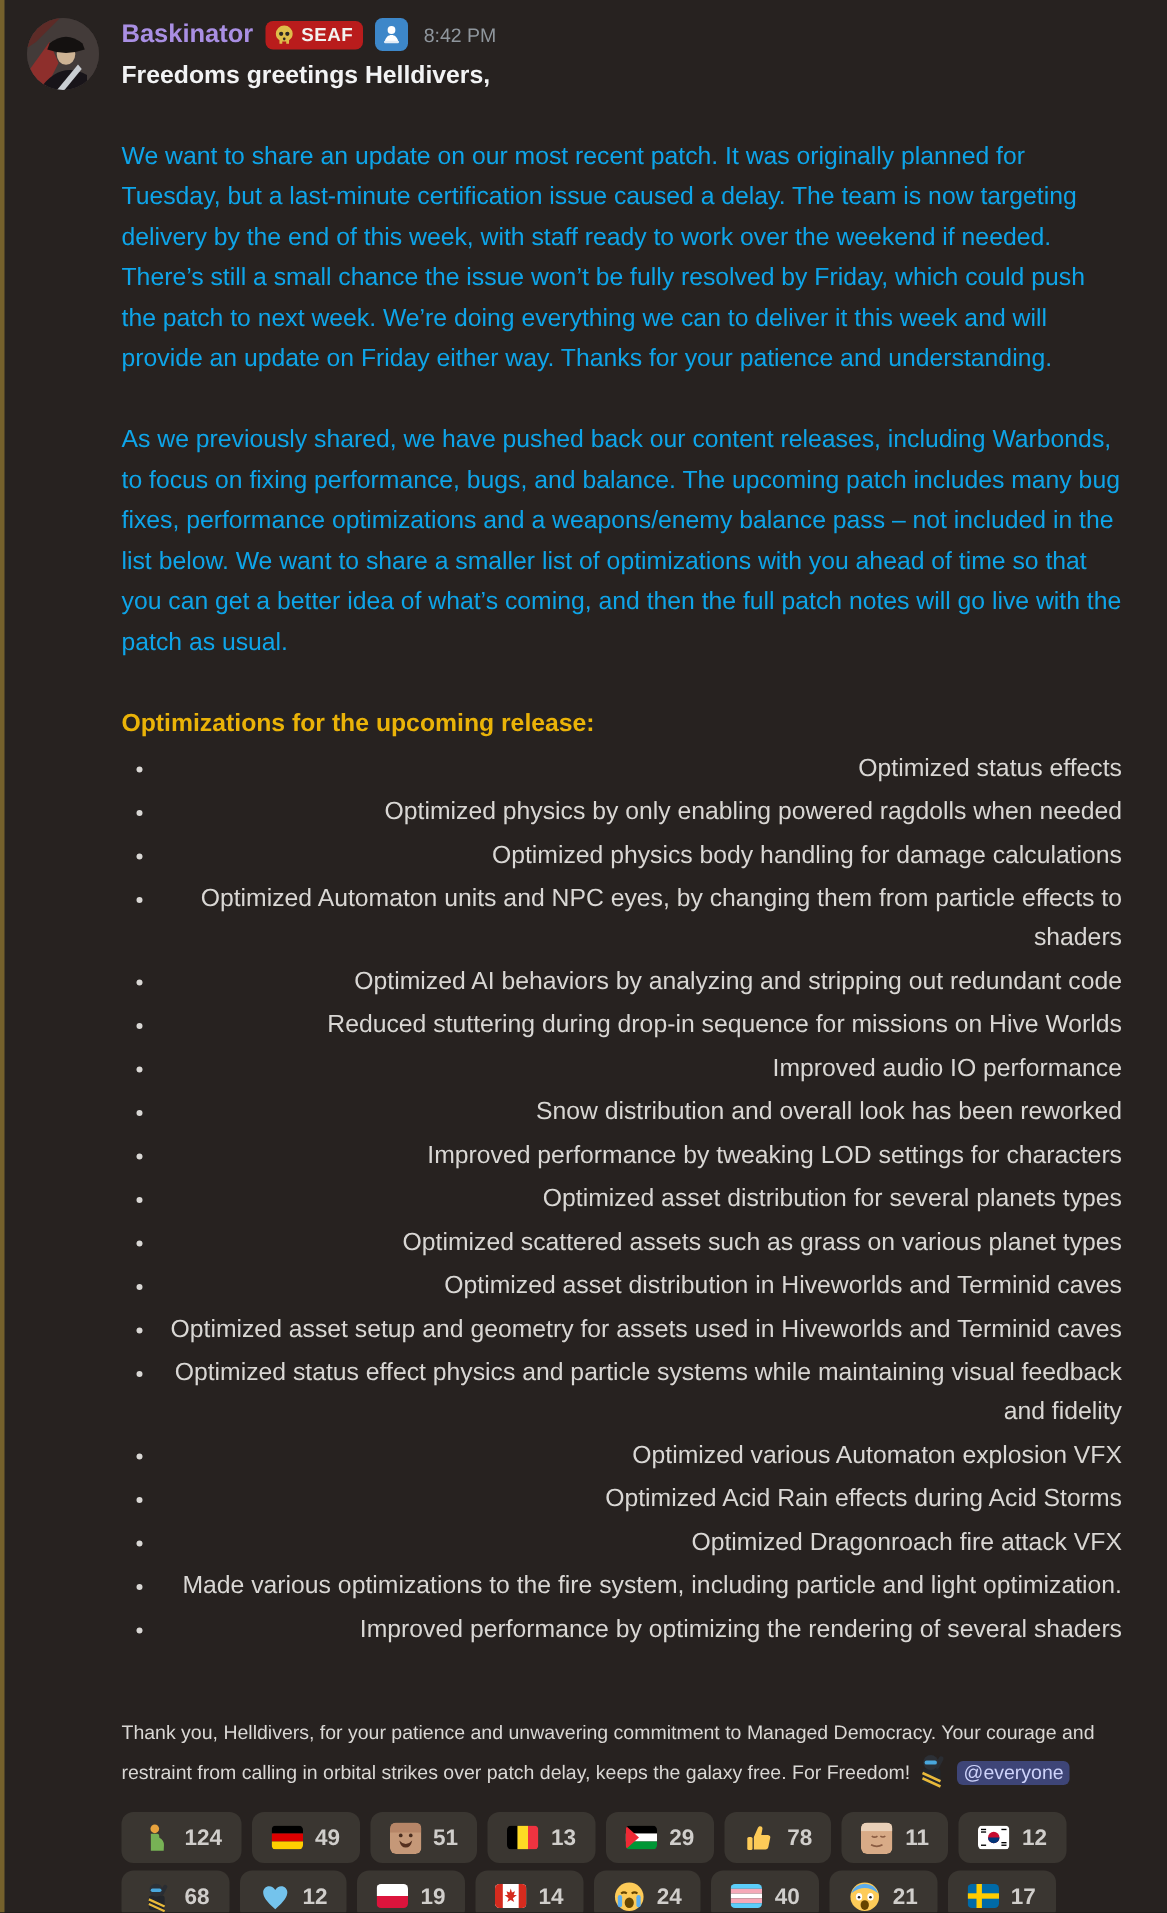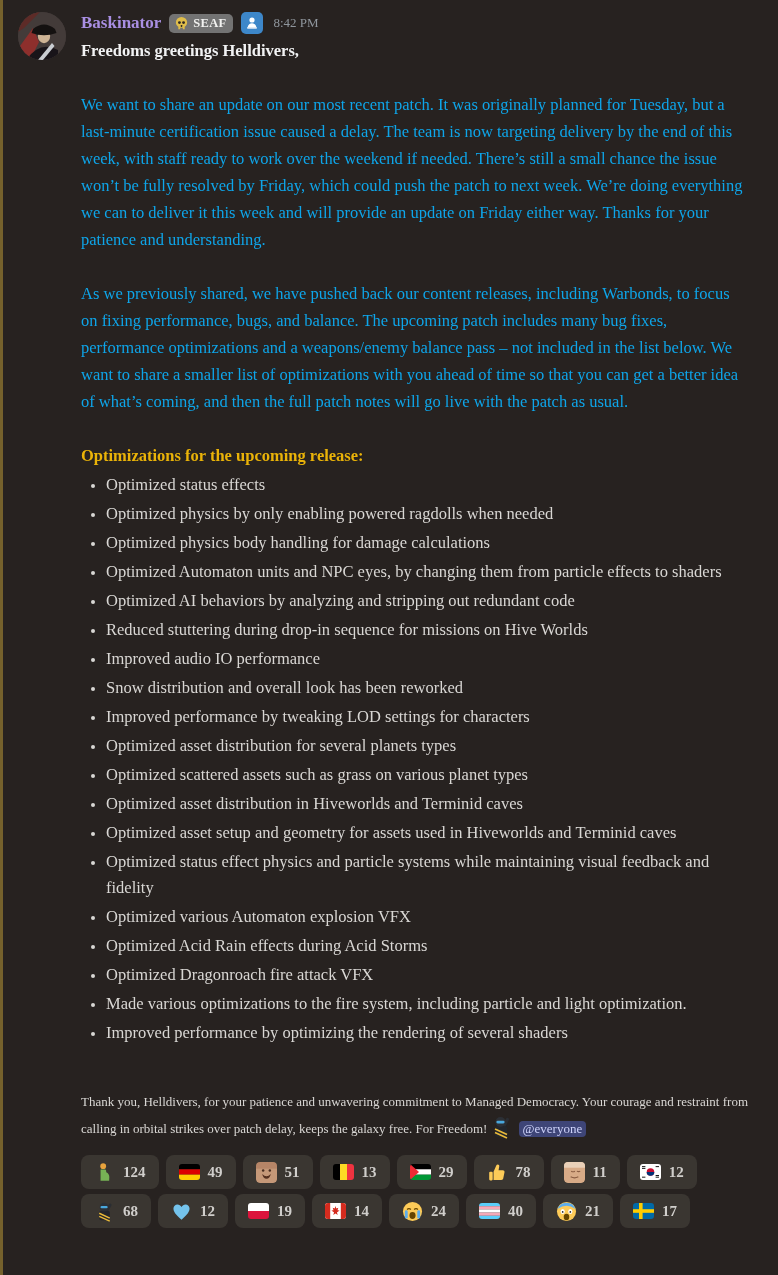--- a/index.html
+++ b/index.html
@@ -2,47 +2,47 @@
 <html><head>
 <meta charset="utf-8">
 <style>
   * { box-sizing: border-box; }
   html,body { margin:0; padding:0; background:#1b1816; }
   .msg {
     position:relative;
     width:778px; height:1275px;
     background:#272220;
     border-left:3px solid #75612c;
-    font-family:Liberation Serif, serif;
+    font-family:Liberation Sans, sans-serif;
     color:#d9d7d4;
     overflow:hidden;
   }
   .avatar {
     position:absolute; left:15px; top:12px;
     width:48px; height:48px; border-radius:50%;
     overflow:hidden; cursor:pointer; background:#3d3534;
   }
   .content { padding:12px 30px 0 78px; }
   .header { display:flex; align-items:center; gap:8px; height:22px; }
   .username { color:#a98fe3; font-weight:700; font-size:17px; cursor:pointer; }
   .tag {
     display:inline-flex; align-items:center; gap:4px;
-    background:#737373; border-radius:5px; padding:2px 7px 2px 5px;
+    background:#b91c1c; border-radius:5px; padding:2px 7px 2px 5px;
     font-size:12.5px; font-weight:700; color:#f2f2f0; letter-spacing:.3px;
     cursor:pointer;
   }
   .badge-blue {
     width:22px; height:22px; border-radius:5px; background:#3d87c9;
     display:inline-flex; align-items:center; justify-content:center;
   }
   .timestamp { color:#8f969d; font-size:13px; margin-left:2px; }
   .bold-line { font-weight:700; color:#f2f3f4; font-size:16.5px; line-height:27px; margin-top:3px; }
   .para { margin:27px 0 0; font-size:16.5px; line-height:27px; color:#0ea5e9; }
   .list-heading { margin-top:27px; font-weight:700; color:#eab308; font-size:16.5px; line-height:27px; }
-  ul.opts { margin:3px 0 0; padding-left:25px; }
+  ul.opts { margin:3px 0 0; padding-left:25px;text-align:right; }
   ul.opts li { font-size:16.5px; line-height:26px; margin-top:3px; color:#d9d7d4; }
   ul.opts li::marker { color:#d9d7d4; font-size:14px; }
   .closing { margin-top:42px; font-size:13px; line-height:27px; }
   .inline-emoji { display:inline-block; width:24px; height:24px; vertical-align:-6px; margin:0 2px; }
   .mention {
     background:#3e4577; color:#ced3fa; border-radius:4px;
     padding:0 4px 1px; font-weight:500; cursor:pointer;
   }
   .reactions { margin-top:12px; display:flex; flex-direction:column; gap:5px; }
   .rrow { display:flex; gap:7px; }

